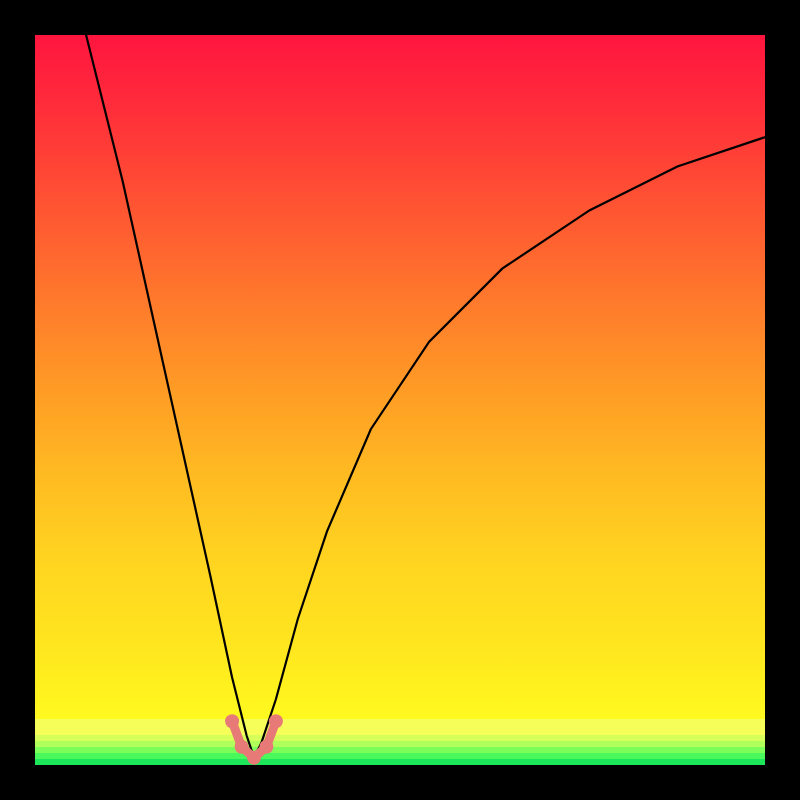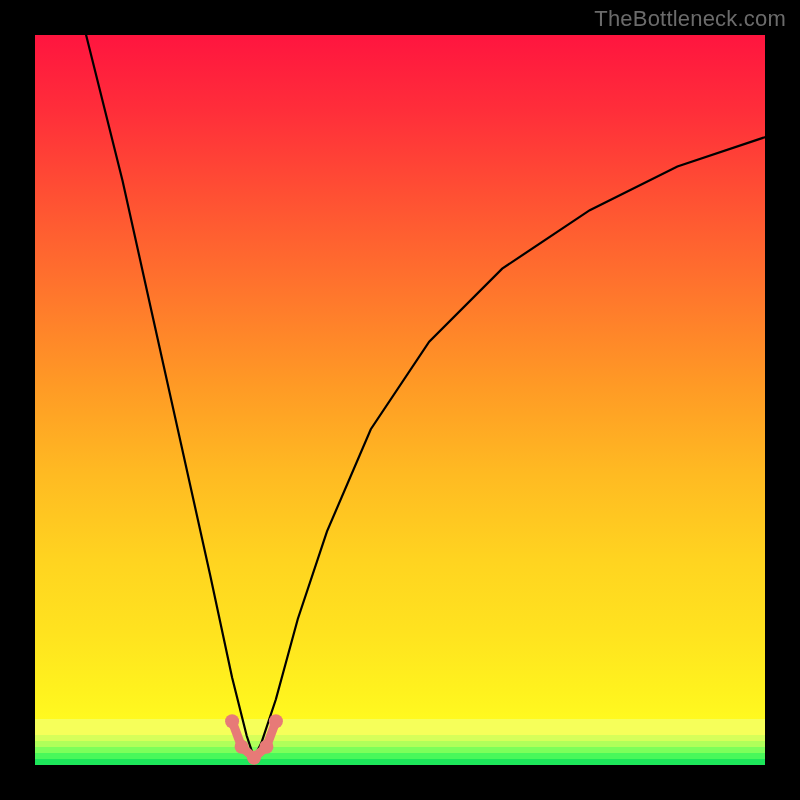--- a/index.html
+++ b/index.html
@@ -90,21 +90,20 @@
     stroke: #e77a77;
     stroke-width: 9;
     stroke-linecap: round;
     stroke-linejoin: round;
   }
 </style>
 </head>
 <body>
 
 <div class="stage">
-  <div class="watermark">TheBottleneck.com</div>
 
   <div class="plot">
     <svg class="curve" viewBox="0 0 730 730" preserveAspectRatio="none">
       <path id="curvePath" class="curve-path" d="M51.1 0.0 L87.6 146.0 L116.8 277.4 L146.0 408.8 L175.2 540.2 L197.1 642.4 L211.7 700.8 L219.0 722.7 L226.3 708.1 L240.9 664.3 L262.8 584.0 L292.0 496.4 L335.8 394.2 L394.2 306.6 L467.2 233.6 L554.8 175.2 L642.4 131.4 L730.0 102.2"></path>
       <path id="connector" class="connector" d="M197.1 686.2 L206.6 711.8 L219.0 722.7 L231.4 711.8 L240.9 686.2"></path>
       <g id="dots">
           <circle cx="197.1" cy="686.2" r="7" class="dot"></circle>
           <circle cx="206.6" cy="711.8" r="7" class="dot"></circle>
           <circle cx="219.0" cy="722.7" r="7" class="dot"></circle>
           <circle cx="231.4" cy="711.8" r="7" class="dot"></circle>

